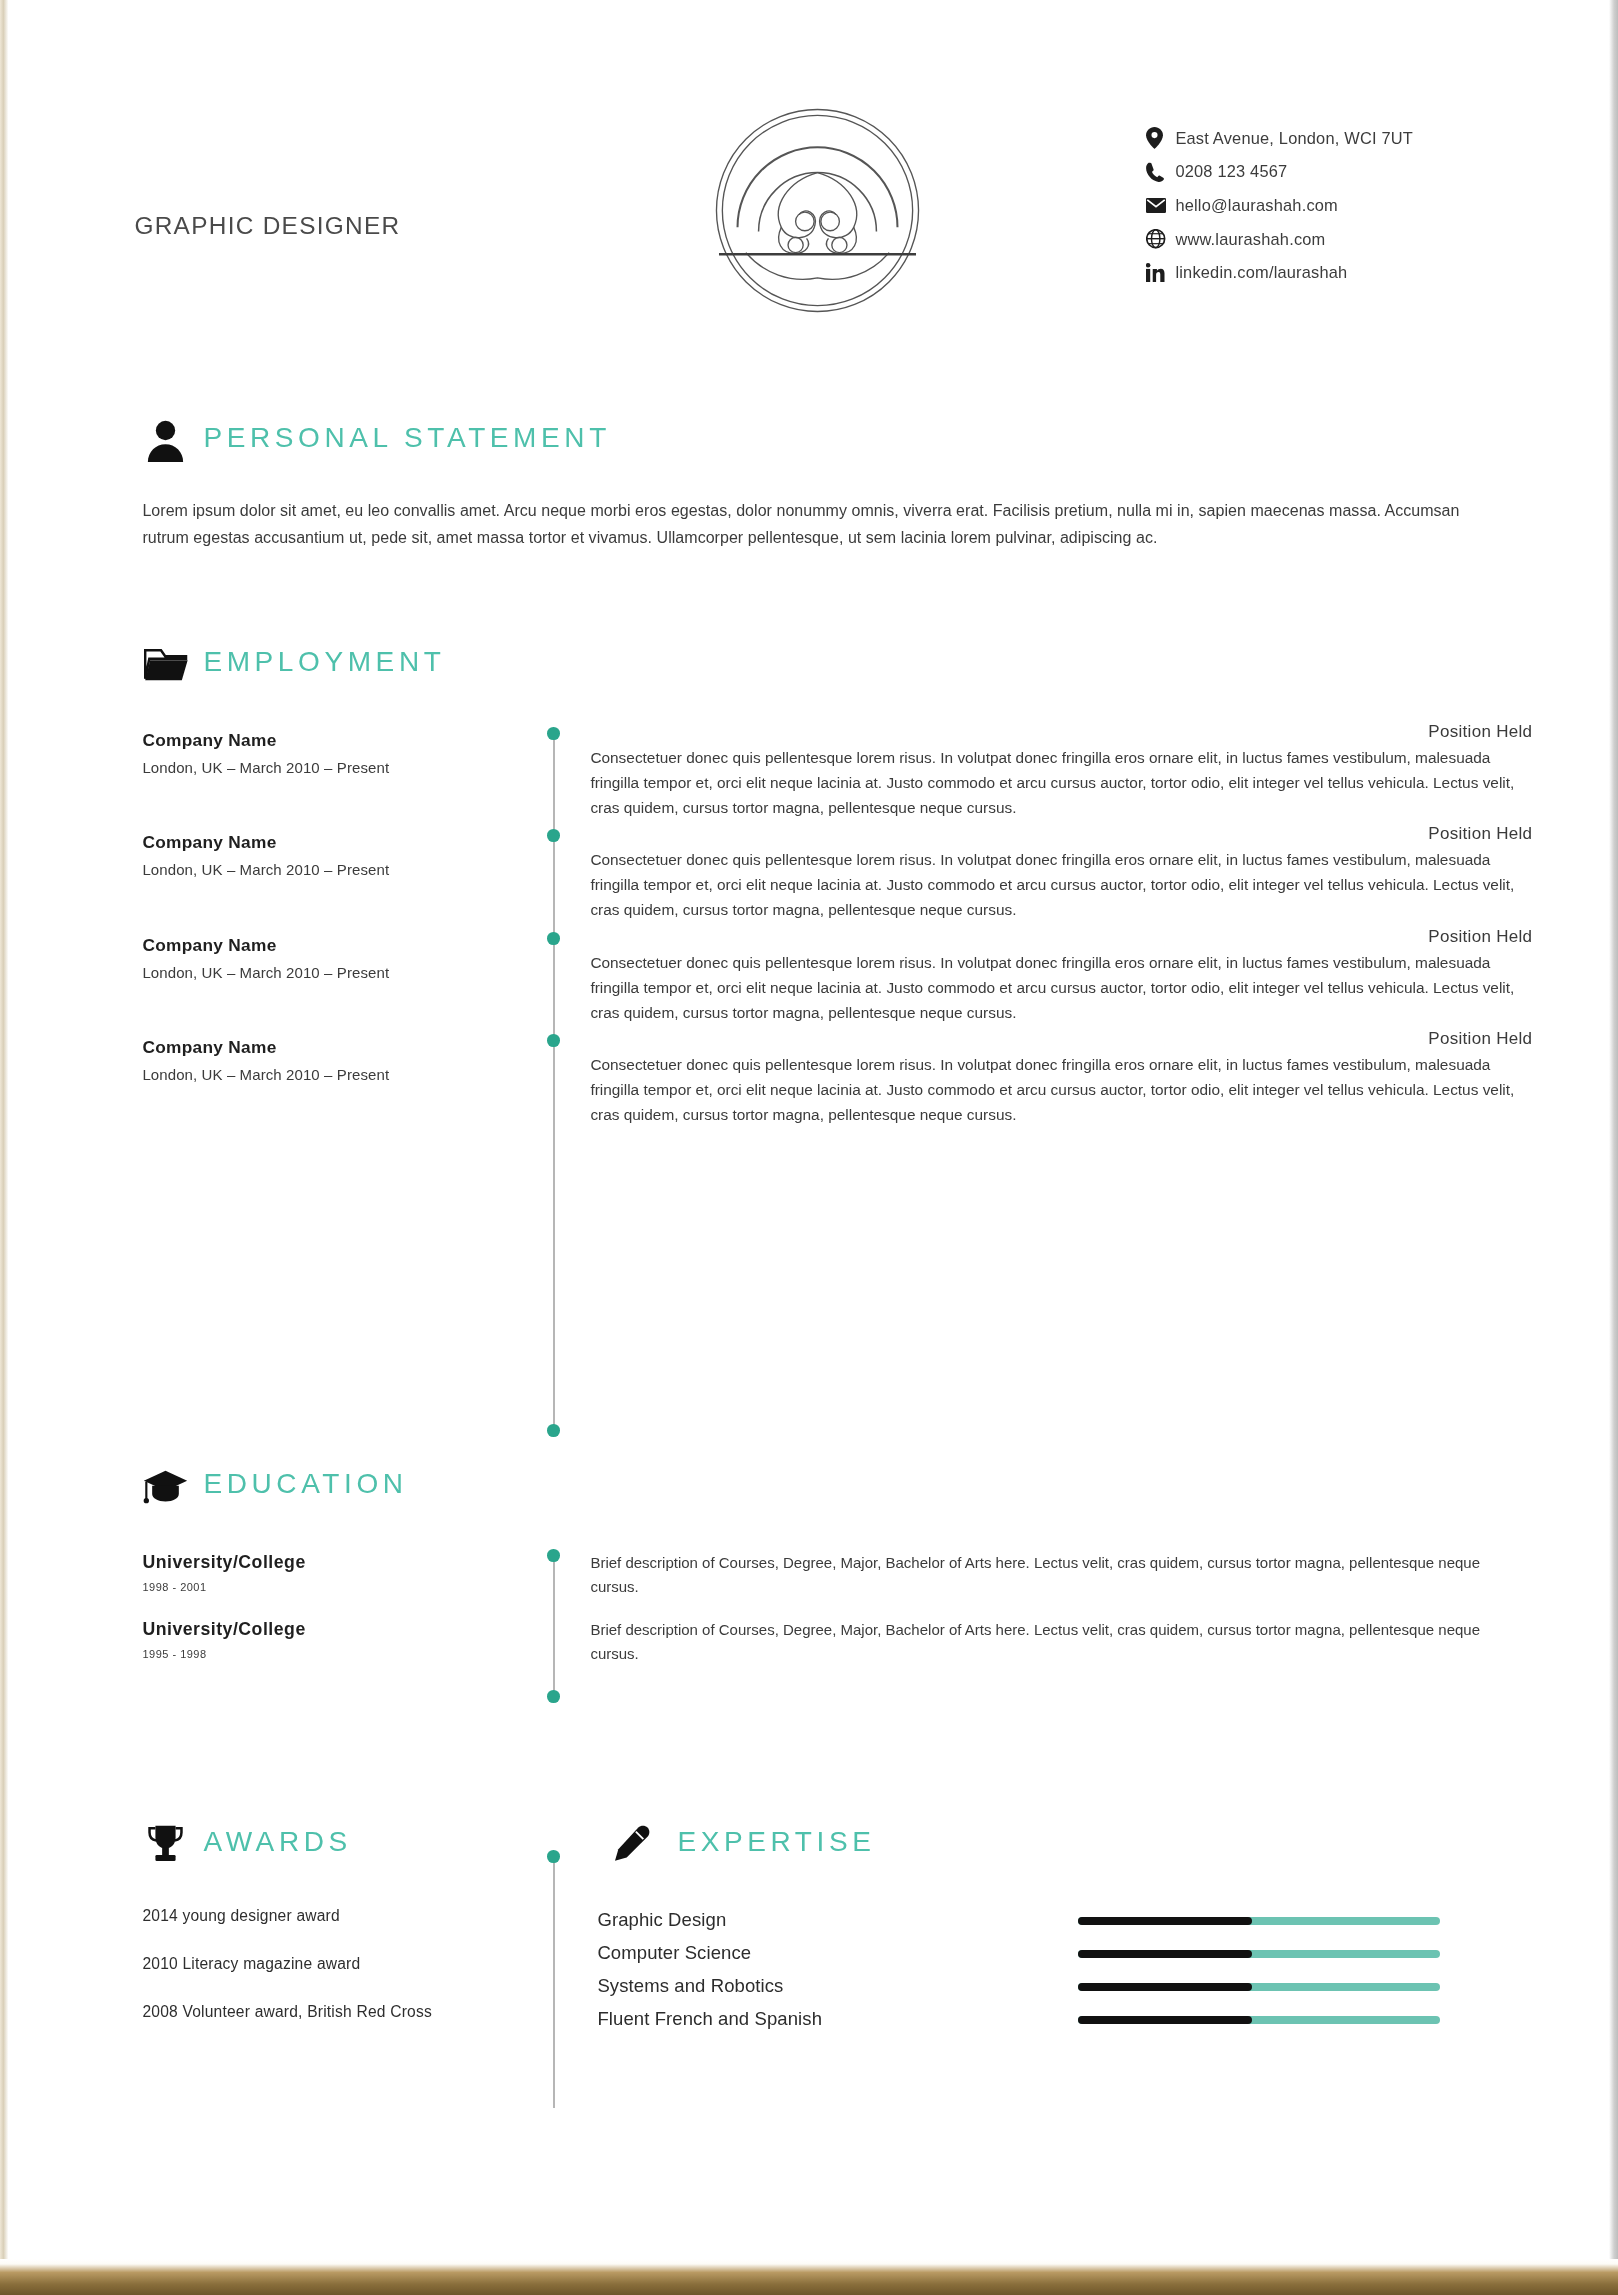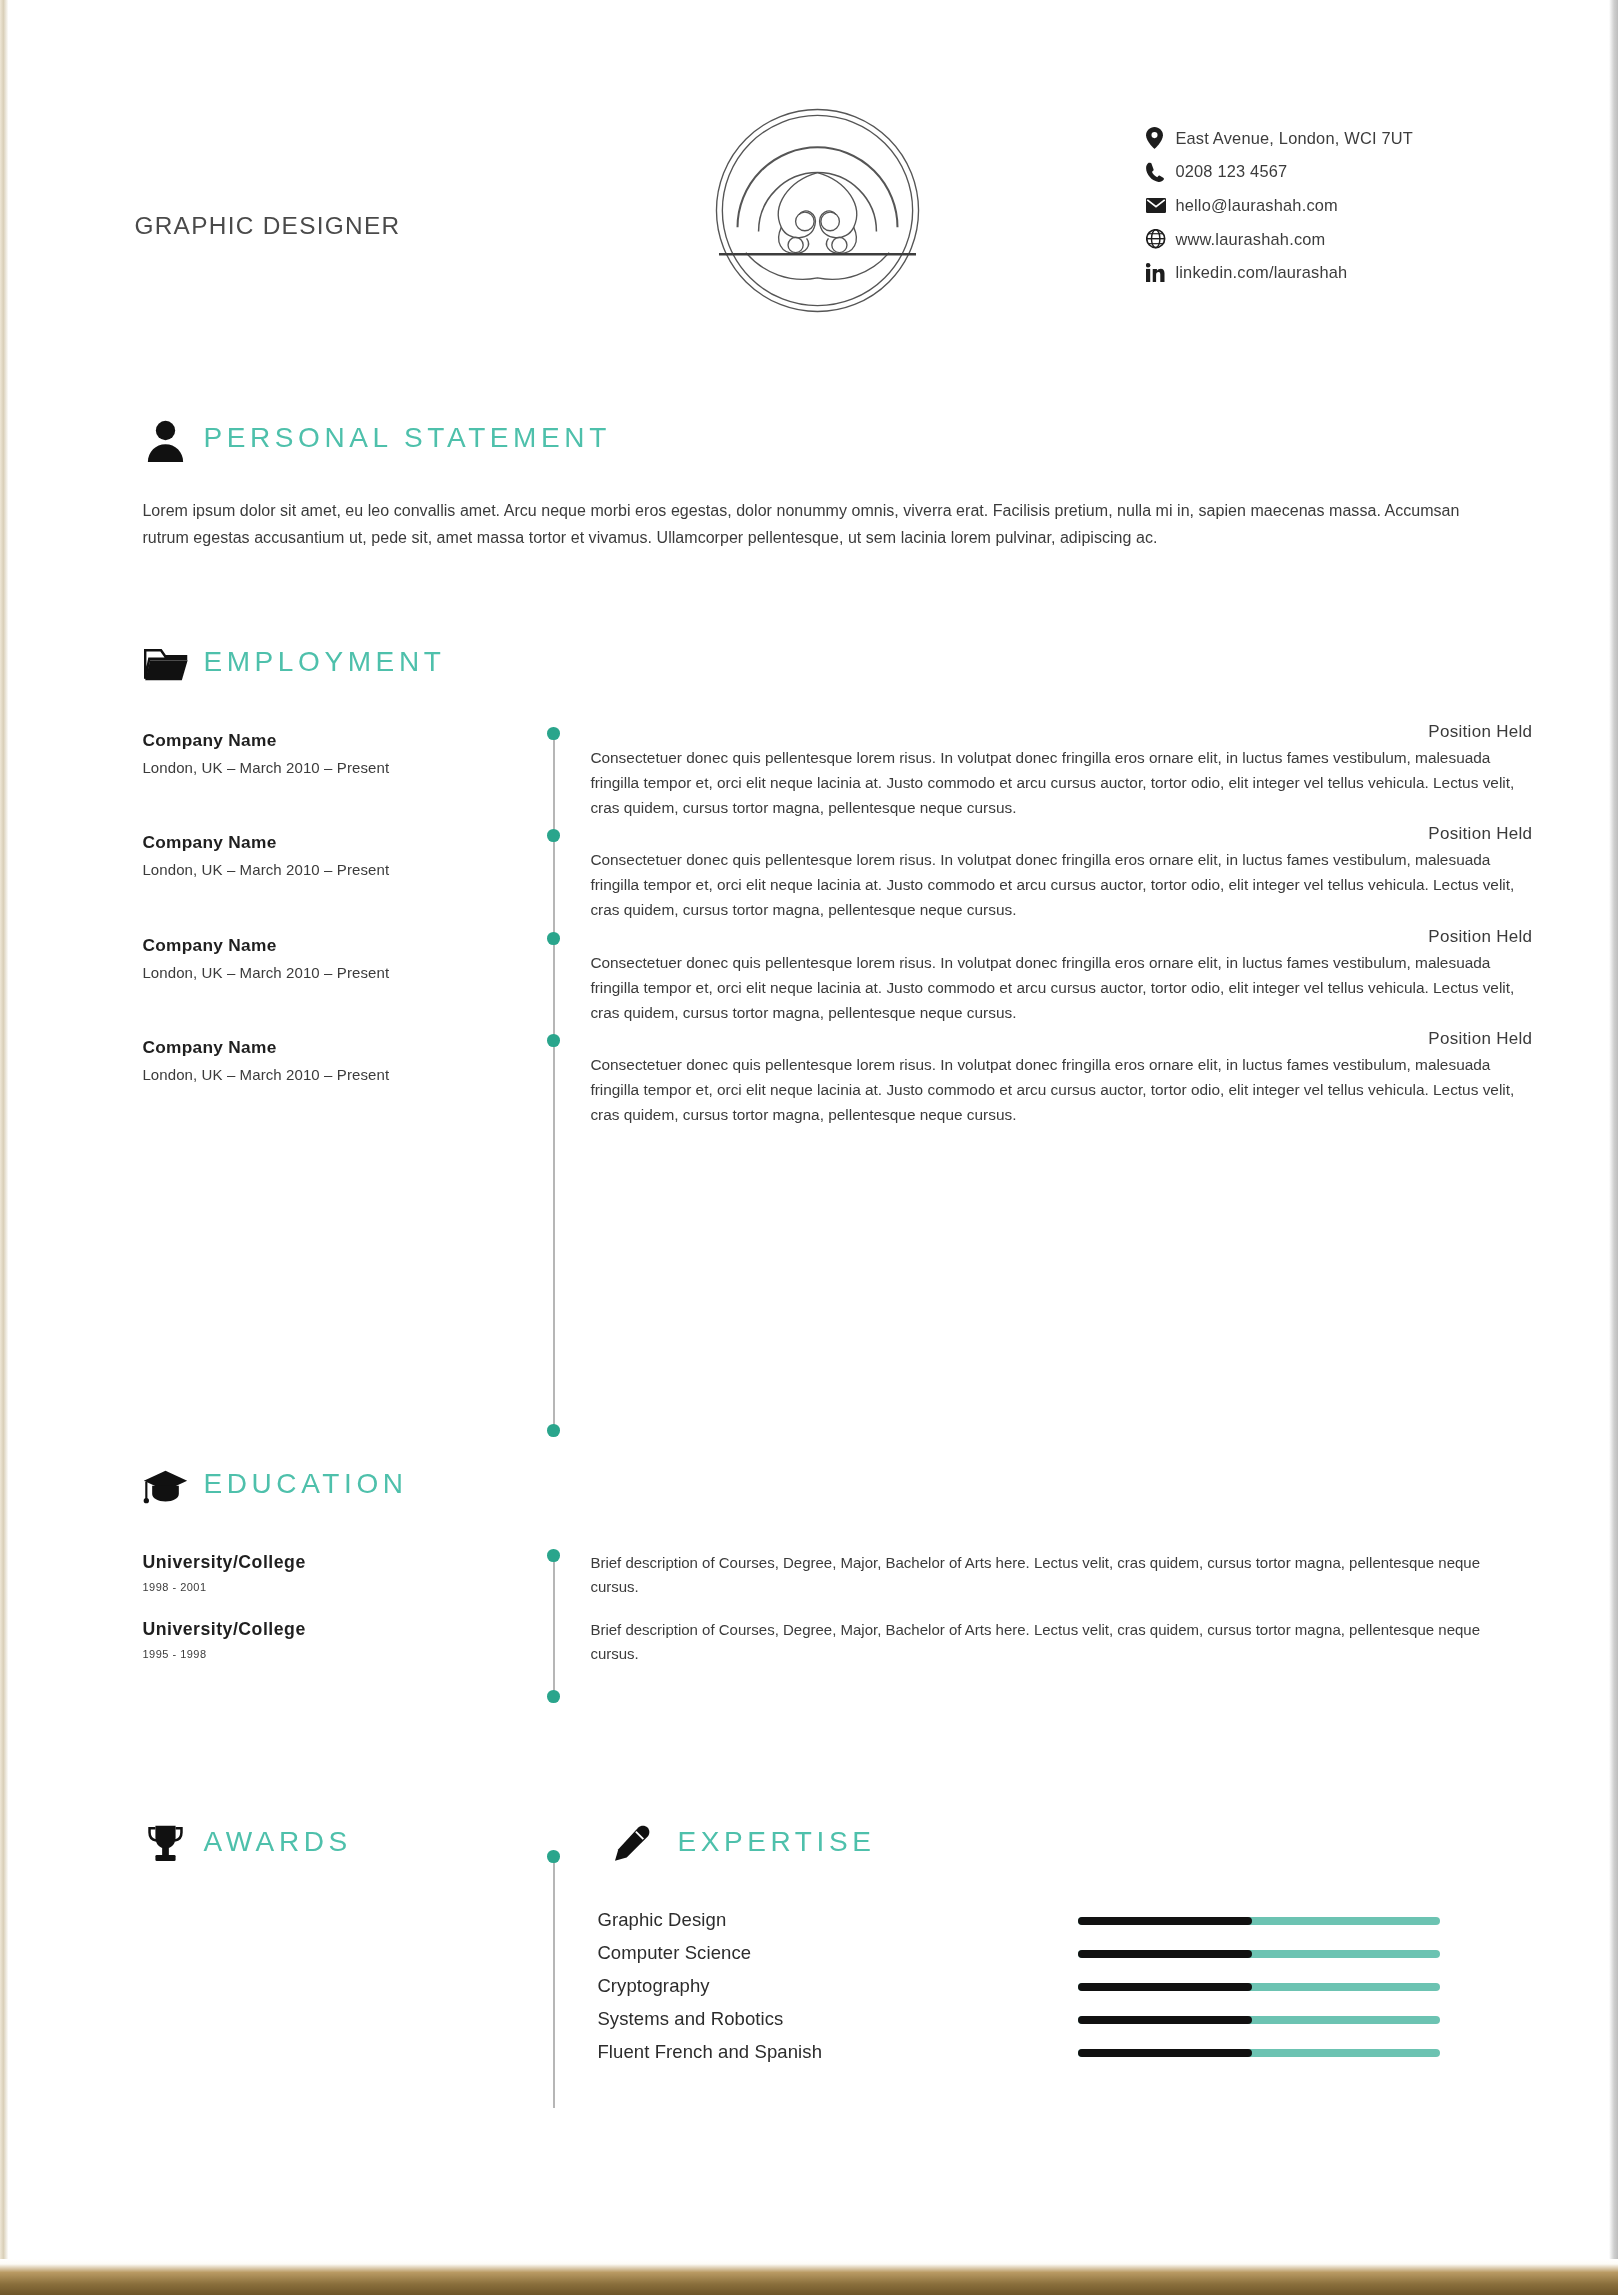--- a/index.html
+++ b/index.html
@@ -433,20 +433,25 @@
               <path d="M11 2h24v14c0 8-5.4 13-12 13S11 24 11 16z" fill="#111"></path>
               <path d="M11 5H4v5c0 6 3.5 9 8 9.5" fill="none" stroke="#111" stroke-width="3"></path>
               <path d="M35 5h7v5c0 6-3.5 9-8 9.5" fill="none" stroke="#111" stroke-width="3"></path>
               <rect x="19" y="28" width="8" height="9" fill="#111"></rect>
               <rect x="11" y="37" width="24" height="7" rx="1.5" fill="#111"></rect>
             </svg>
         </span>
         <span class="sec-title">AWARDS</span>
       </div>
 
+      <div style="position:absolute; left:118px; top:86px; width:362px;">
+        <div class="award-item">2014 young designer award</div>
+        <div class="award-item">2010 Literacy magazine award</div>
+        <div class="award-item">2008 Volunteer award, British Red Cross</div>
+      </div>
     </div>
 
     <div class="section" style="top:1821px;">
       <div class="sec-head">
         <span class="sec-icon" style="left:582px;">
           <svg width="40" height="40" viewBox="0 0 48 48">
               <path d="M34 3c3-3 8-3 11 0s3 8 0 11L20 39 6 43l4-14z" fill="#111"></path>
               <path d="M31 8l9 9" stroke="#fff" stroke-width="2.2"></path>
             </svg>
         </span>
@@ -466,26 +471,20 @@
           </span>
         </div>
 
         <div class="skill-row">
           <span class="skill-label">Computer Science</span>
           <span class="skill-bar">
             <span class="skill-fill" id="fill2" style="width: 48%;"></span>
           </span>
         </div>
 
-        <div class="skill-row">
-          <span class="skill-label">Cryptography</span>
-          <span class="skill-bar">
-            <span class="skill-fill" id="fill3" style="width: 48%;"></span>
-          </span>
-        </div>
 
         <div class="skill-row">
           <span class="skill-label">Systems and Robotics</span>
           <span class="skill-bar">
             <span class="skill-fill" id="fill4" style="width: 48%;"></span>
           </span>
         </div>
 
         <div class="skill-row">
           <span class="skill-label">Fluent French and Spanish</span>

